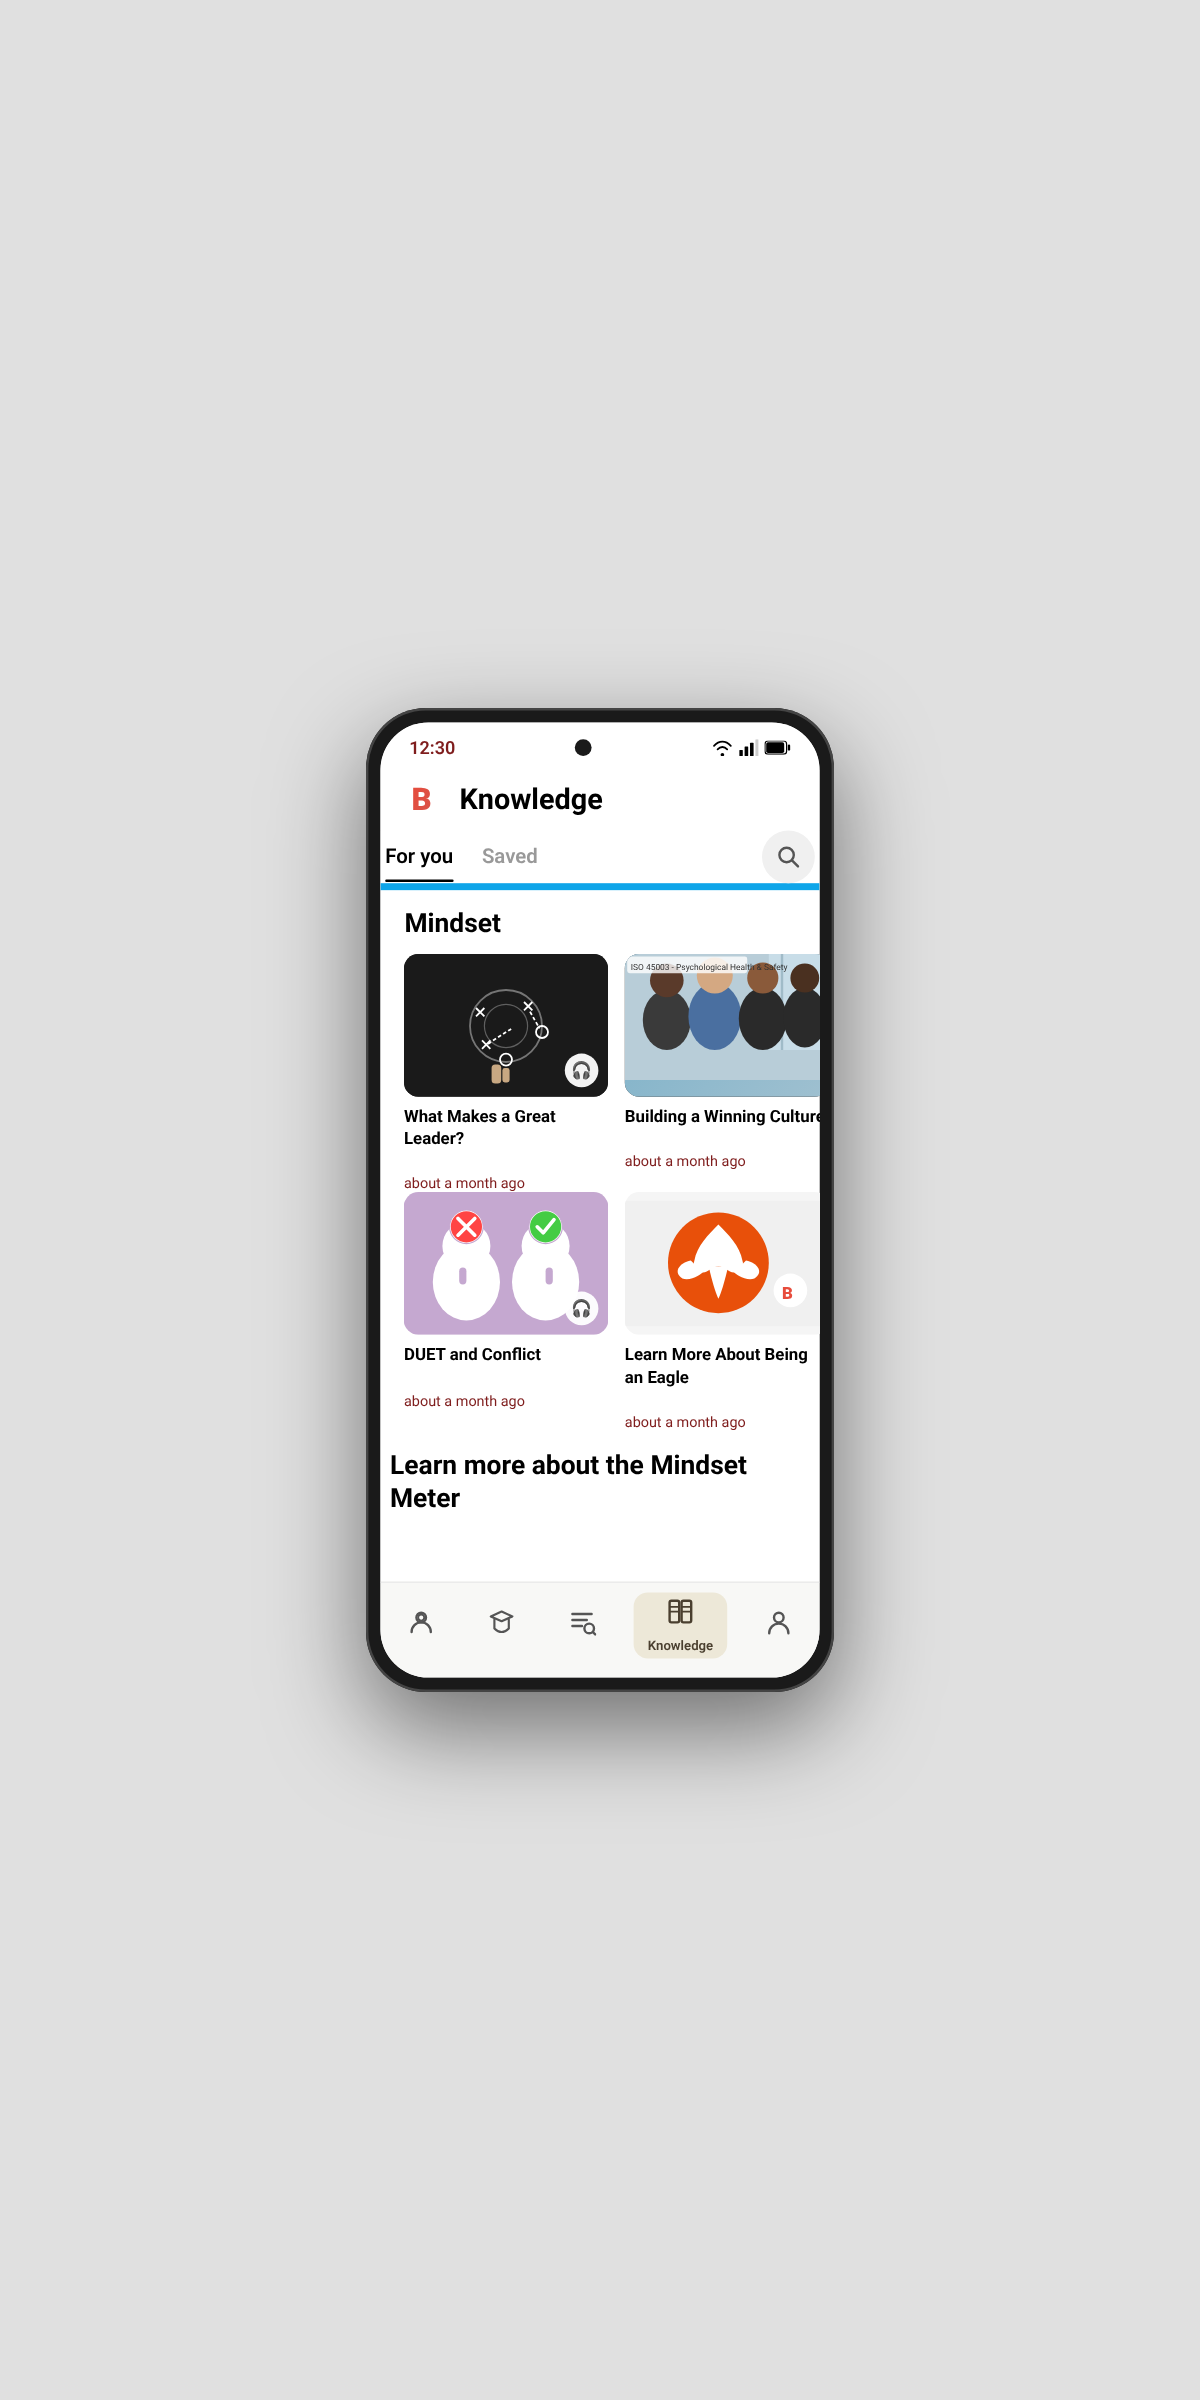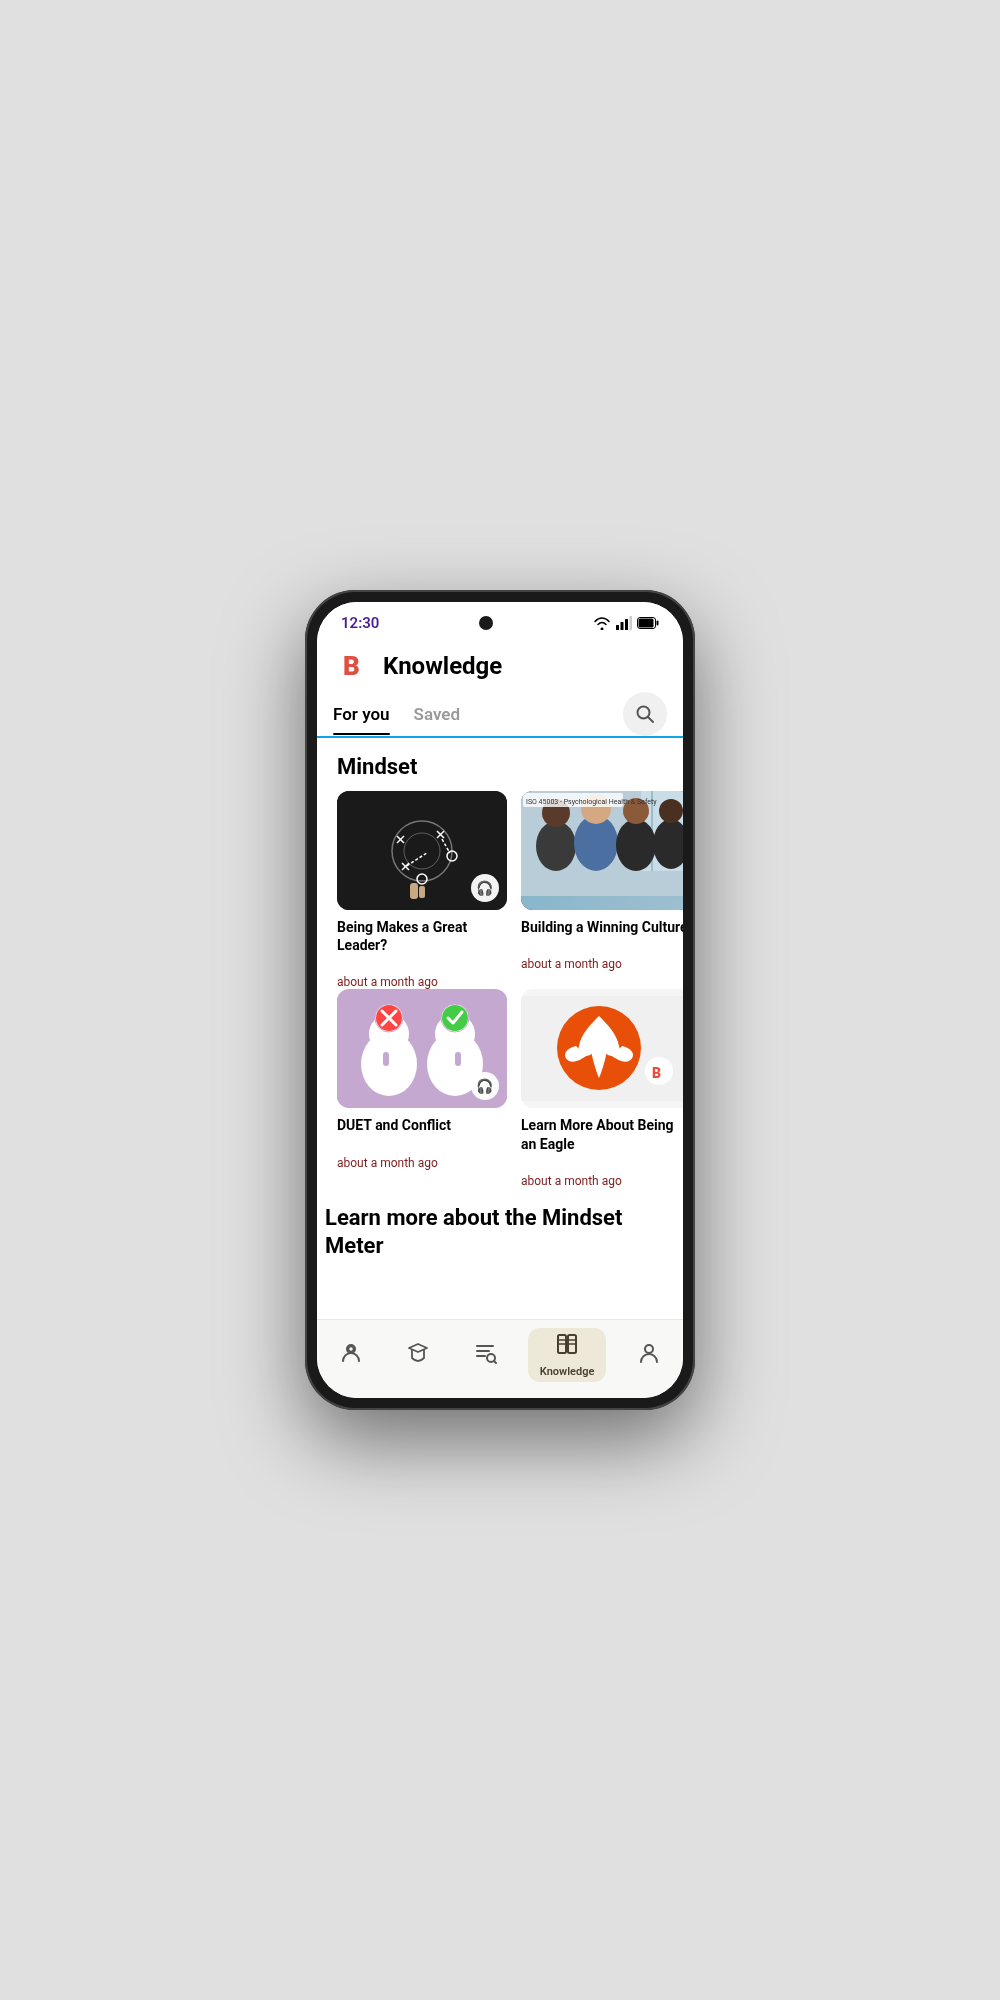--- a/index.html
+++ b/index.html
@@ -34,21 +34,21 @@
       display: flex;
       justify-content: space-between;
       align-items: center;
       padding: 12px 24px 6px 24px;
       background: #fff;
       flex-shrink: 0;
     }
     .status-time {
       font-size: 15px;
       font-weight: 600;
-      color: #4c1d95;
+      color: #7f1d1d;
     }
     .camera-notch {
       width: 14px;
       height: 14px;
       background: #1a1a1a;
       border-radius: 50%;
     }
     .status-icons {
       display: flex;
       align-items: center;
@@ -68,23 +68,23 @@
       flex-shrink: 0;
     }
     .app-title {
       font-size: 24px;
       font-weight: 700;
       color: #000;
     }
     .tabs-row {
       display: flex;
       align-items: center;
-      padding: 0 16px;
+      padding: 0 4px;
       background: #fff;
-      border-bottom: 2px solid #0ea5e9;
+      border-bottom: 6px solid #0ea5e9;
       flex-shrink: 0;
     }
     .tab-item {
       font-size: 17px;
       font-weight: 600;
       padding: 10px 0;
       margin-right: 24px;
       color: #999;
       cursor: pointer;
       position: relative;
@@ -346,21 +346,21 @@
 
                 <path d="M65 65 Q75 58 85 52" fill="none" stroke="white" stroke-width="1.5" stroke-dasharray="3,2"></path>
                 <path d="M100 38 Q105 47 108 52" fill="none" stroke="white" stroke-width="1.5" stroke-dasharray="3,2"></path>
 
                 <rect x="68" y="82" width="8" height="16" rx="3" fill="#c8a882"></rect>
                 <rect x="77" y="85" width="6" height="12" rx="2" fill="#c8a882"></rect>
               </svg>
             </div>
             <div class="audio-badge">🎧</div>
           </div>
-          <div class="card-title">Being Makes a Great Leader?</div>
+          <div class="card-title">What Makes a Great Leader?</div>
           <div class="card-time">about a month ago</div>
         </div>
 
         <div class="card">
           <div class="card-image">
             <div class="people-img">
               <svg width="170" height="105" viewBox="0 0 170 105">
 
                 <rect width="170" height="105" fill="#b8cdd8"></rect>
 

